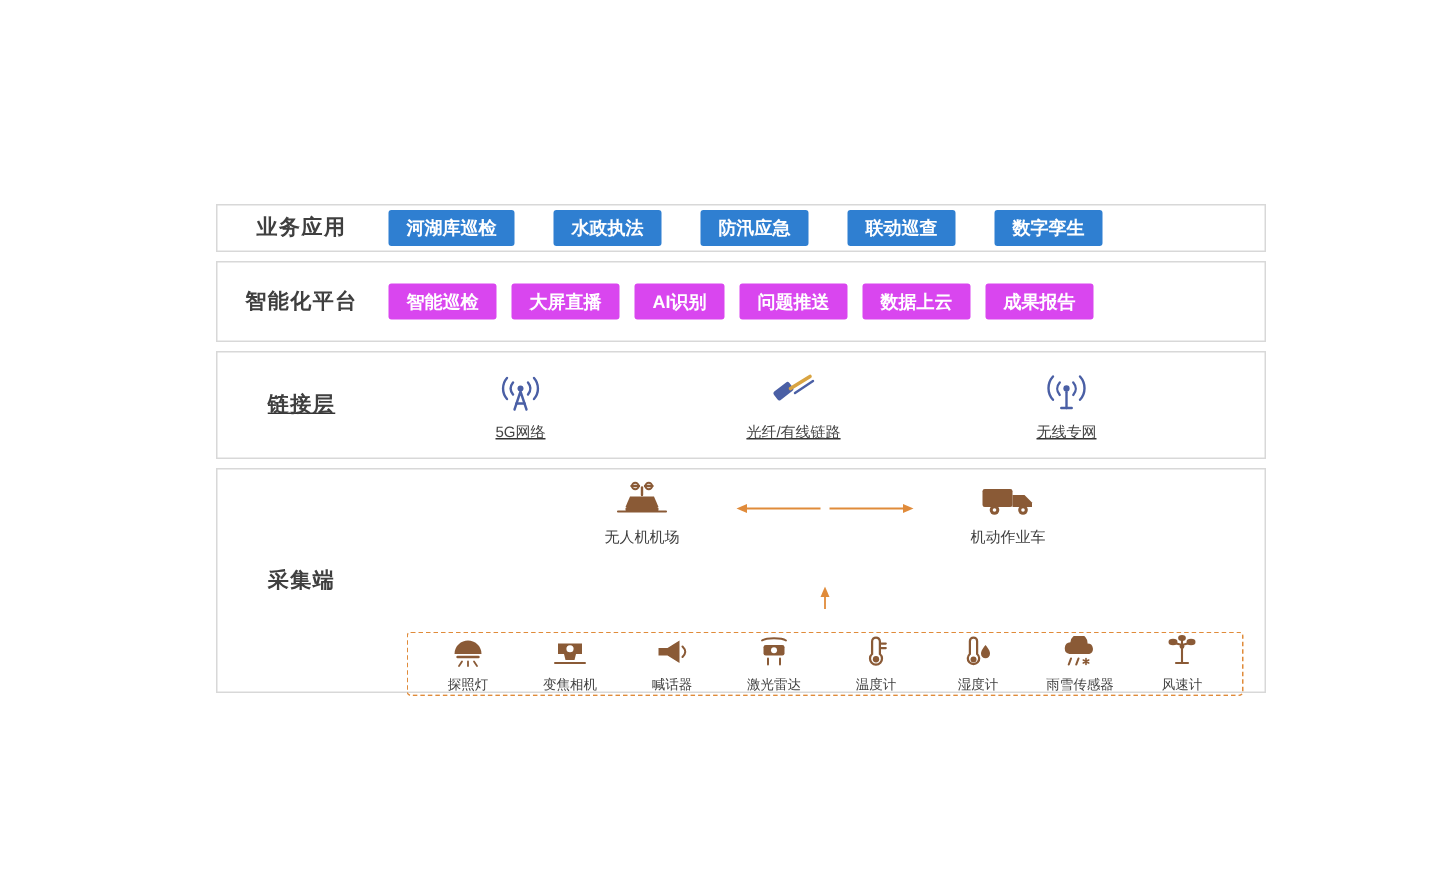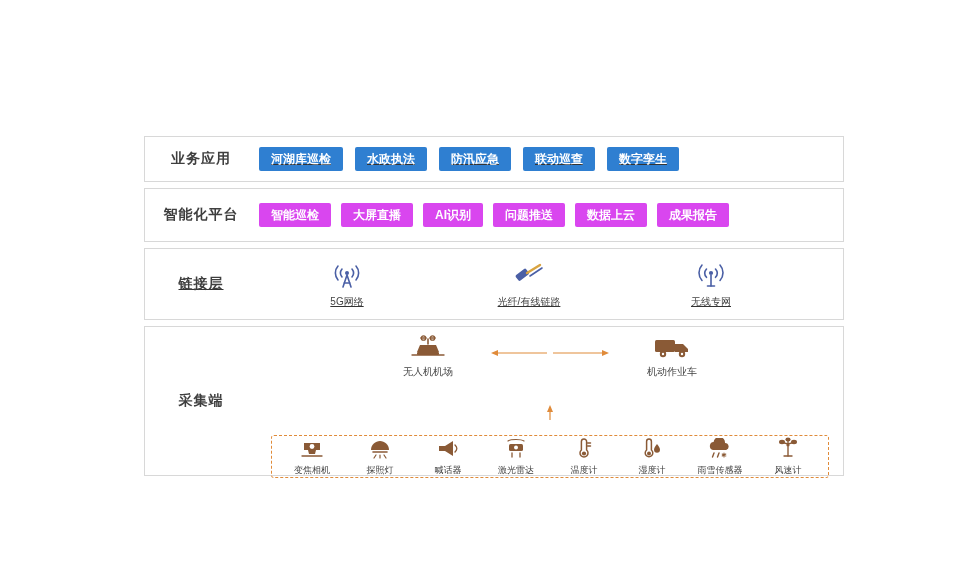--- a/index.html
+++ b/index.html
@@ -47,25 +47,24 @@
     letter-spacing: 1px;
   }
   .row-body {
     flex: 1 1 auto;
     display: flex;
     align-items: center;
     gap: 28px;
   }
 
   
-  .r1 { height: 46px; }
+  .r1 { height: 32px; }
   .r1 .row-body {
-    gap: 12px;
+    gap: 26px;
     padding-left: 2px;
-    text-decoration: underline;
   }
   .chip {
     font-size: 12px;
     color: #ffffff;
     border-radius: 2px;
     padding: 6px 12px;
     white-space: nowrap;
     line-height: 1;
     font-weight: bold;
   }
@@ -338,38 +337,38 @@
             <path d="M7 15 L7 5" stroke="#e08b3a" stroke-width="1.2"></path>
             <path d="M7 0 L4 7 L10 7 Z" fill="#e08b3a"></path>
           </svg>
         </div>
 
         <div class="sensors">
 
           <div class="sensor">
             <div class="glyph">
               <svg width="26" height="22" viewBox="0 0 26 22" fill="none">
+                <path d="M4 12 C4 6.5 8.5 3 13 3 C17.5 3 22 6.5 22 12 Z" fill="#8a5a36"></path>
+                <path d="M6 14 L20 14" stroke="#8a5a36" stroke-width="1.6" stroke-linecap="round"></path>
+                <path d="M9 17 L7 20 M13 17 L13 20 M17 17 L19 20" stroke="#8a5a36" stroke-width="1.2" stroke-linecap="round"></path>
+              </svg>
+            </div>
+            <div class="cap">探照灯</div>
+          </div>
+
+          <div class="sensor">
+            <div class="glyph">
+              <svg width="26" height="22" viewBox="0 0 26 22" fill="none">
                 <path d="M5 5 L21 5 L21 12 L5 12 Z" fill="#8a5a36"></path>
                 <circle cx="13" cy="8.5" r="2.4" fill="#ffffff"></circle>
                 <path d="M9 12 L17 12 L16 16 L10 16 Z" fill="#8a5a36"></path>
                 <path d="M3 18 L23 18" stroke="#8a5a36" stroke-width="1.3" stroke-linecap="round"></path>
               </svg>
             </div>
             <div class="cap">变焦相机</div>
-          </div>
-
-          <div class="sensor">
-            <div class="glyph">
-              <svg width="26" height="22" viewBox="0 0 26 22" fill="none">
-                <path d="M4 12 C4 6.5 8.5 3 13 3 C17.5 3 22 6.5 22 12 Z" fill="#8a5a36"></path>
-                <path d="M6 14 L20 14" stroke="#8a5a36" stroke-width="1.6" stroke-linecap="round"></path>
-                <path d="M9 17 L7 20 M13 17 L13 20 M17 17 L19 20" stroke="#8a5a36" stroke-width="1.2" stroke-linecap="round"></path>
-              </svg>
-            </div>
-            <div class="cap">探照灯</div>
           </div>
 
           <div class="sensor">
             <div class="glyph">
               <svg width="26" height="22" viewBox="0 0 26 22" fill="none">
                 <path d="M4 8 L10 8 L18 3 L18 18 L10 13 L4 13 Z" fill="#8a5a36"></path>
                 <path d="M20 7 C22.5 9.5 22.5 11.5 20 14" stroke="#8a5a36" stroke-width="1.4" stroke-linecap="round" fill="none"></path>
               </svg>
             </div>
             <div class="cap">喊话器</div>

